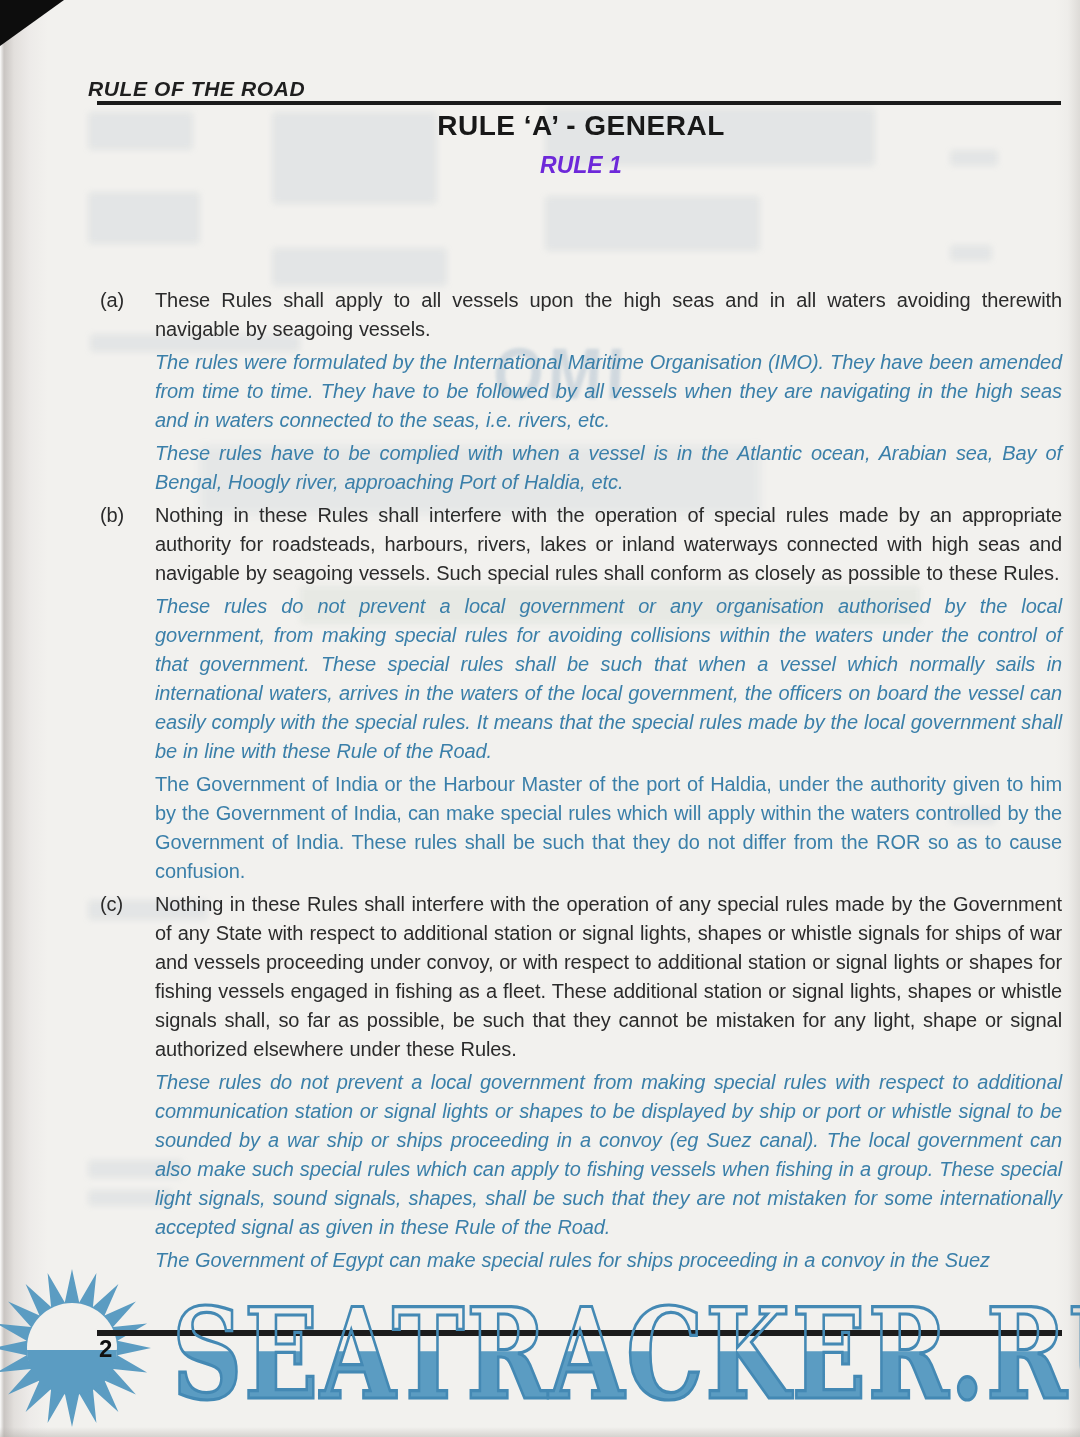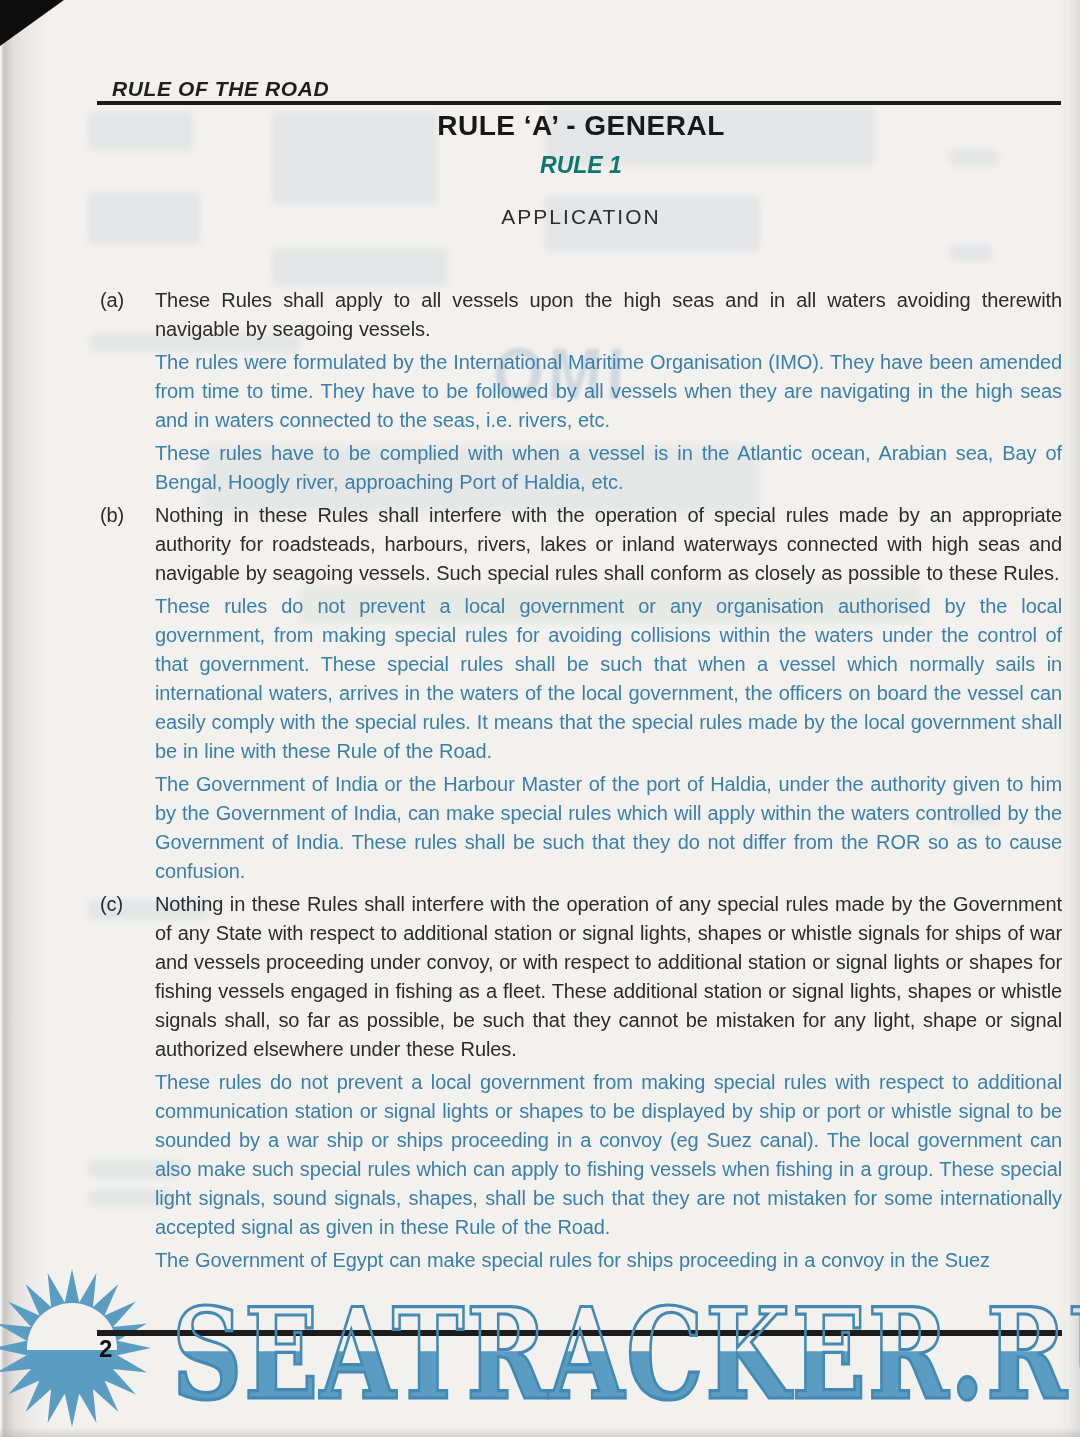--- a/index.html
+++ b/index.html
@@ -52,21 +52,21 @@
     filter: blur(1.5px);
     letter-spacing: 4px;
     z-index: 0;
   }
   .ghost-big {
     filter: blur(4px);
     background: rgba(116,150,176,0.10);
   }
   
   .doc-header {
-    position: absolute; left: 112px; top: 77px;
+    position: absolute; left: 88px; top: 77px;
     font: italic bold 21px/24px "Liberation Sans", sans-serif;
     letter-spacing: 0.6px;
     color: #1f1f1f;
     z-index: 2;
   }
   .header-rule {
     position: absolute; left: 97px; top: 101px;
     width: 964px; height: 4px;
     background: #1b1b1b;
     z-index: 2;
@@ -76,21 +76,21 @@
     text-align: center;
     font: bold 28px/32px "Liberation Sans", sans-serif;
     letter-spacing: 0.5px;
     color: #181818;
     z-index: 2;
   }
   .rule-title {
     position: absolute; left: 100px; top: 152px; width: 962px;
     text-align: center;
     font: italic bold 23px/27px "Liberation Sans", sans-serif;
-    color: #0f766e;
+    color: #6d28d9;
     z-index: 2;
   }
   .section-title {
     position: absolute; left: 100px; top: 204px; width: 962px;
     text-align: center;
     font: 21px/25px "Liberation Sans", sans-serif;
     letter-spacing: 2px;
     color: #2d2d2d;
     z-index: 2;
   }
@@ -107,21 +107,21 @@
     line-height: 29px;
     text-align: justify;
     letter-spacing: -0.1px;
     word-spacing: 0.5px;
   }
   .para .label {
     position: absolute; left: 0; top: 0;
     font-size: 20px;
   }
   .para.rule-text  { color: #2b2b2b; }
-  .para.note-text  { color: #3a7fa9; }
+  .para.note-text  { color: #3a7fa9; font-style: italic; }
   .para.note-italic { color: #3a7fa9; }
   
   .sunburst {
     position: absolute; left: -10px; top: 1266px;
     width: 164px; height: 164px;
     z-index: 3;
   }
   .bottom-rule {
     position: absolute; left: 97px; top: 1330px;
     width: 965px; height: 6px;
@@ -180,21 +180,20 @@
   <div class="ghost" style="left:88px;  top:900px;  width:120px; height:20px;"></div>
   <div class="ghost" style="left:950px; top:808px;  width:46px;  height:16px;"></div>
   <div class="ghost" style="left:88px;  top:1160px; width:95px;  height:18px;"></div>
   <div class="ghost" style="left:88px;  top:1190px; width:85px;  height:16px;"></div>
   <div class="ghost-imo">IMO</div>
 
   <div class="doc-header">RULE OF THE ROAD</div>
   <div class="header-rule"></div>
   <div class="part-title">RULE ‘A’ - GENERAL</div>
   <div class="rule-title">RULE 1</div>
-  <div class="section-title">APPLICATION</div>
 
   <div class="content">
     <div class="para rule-text">
       <span class="label">(a)</span>
       <span>These Rules shall apply to all vessels upon the high seas and in all waters avoiding therewith navigable by seagoing vessels.</span>
     </div>
     <div class="para note-text">
       <span>The rules were formulated by the International Maritime Organisation (IMO). They have been amended from time to time. They have to be followed by all vessels when they are navigating in the high seas and in waters connected to the seas, i.e. rivers, etc.</span>
     </div>
     <div class="para note-text">

